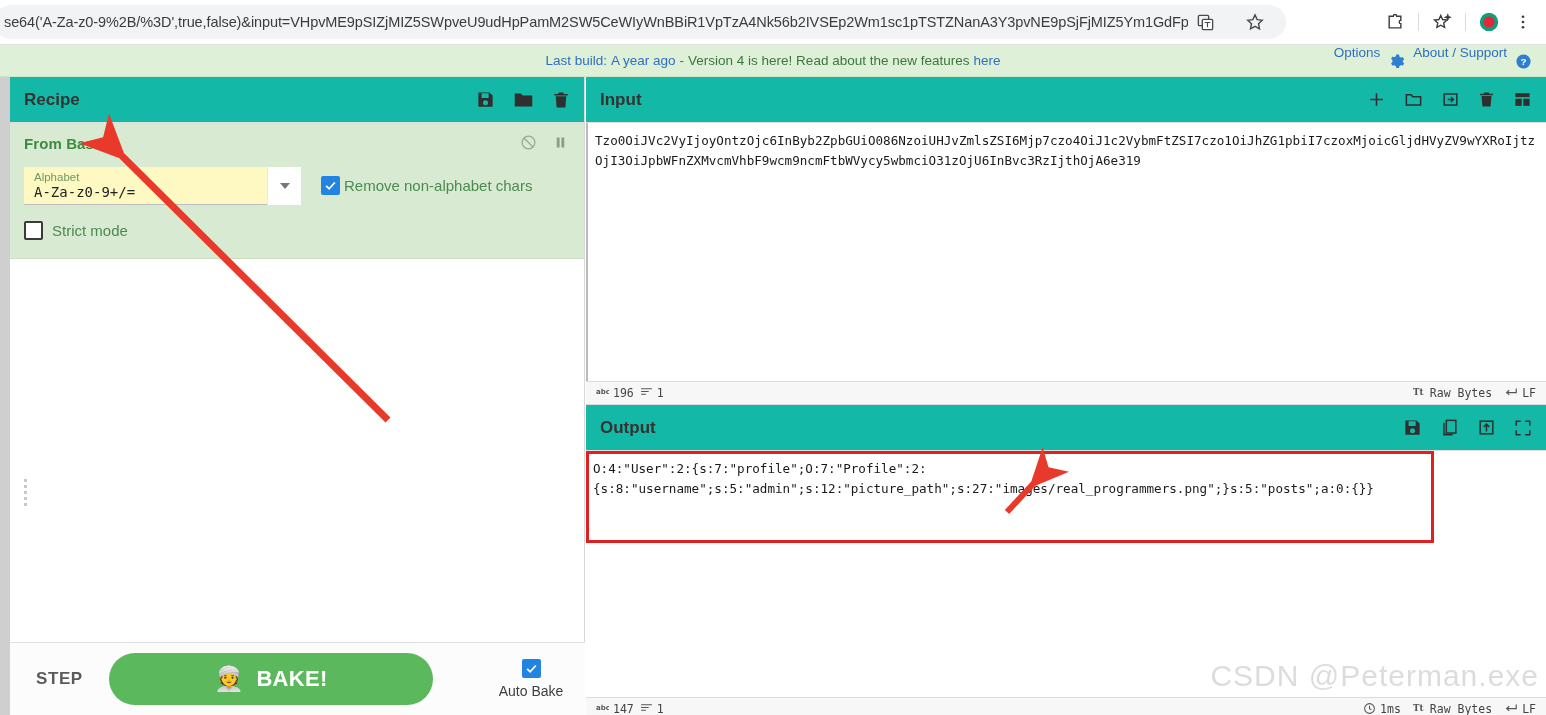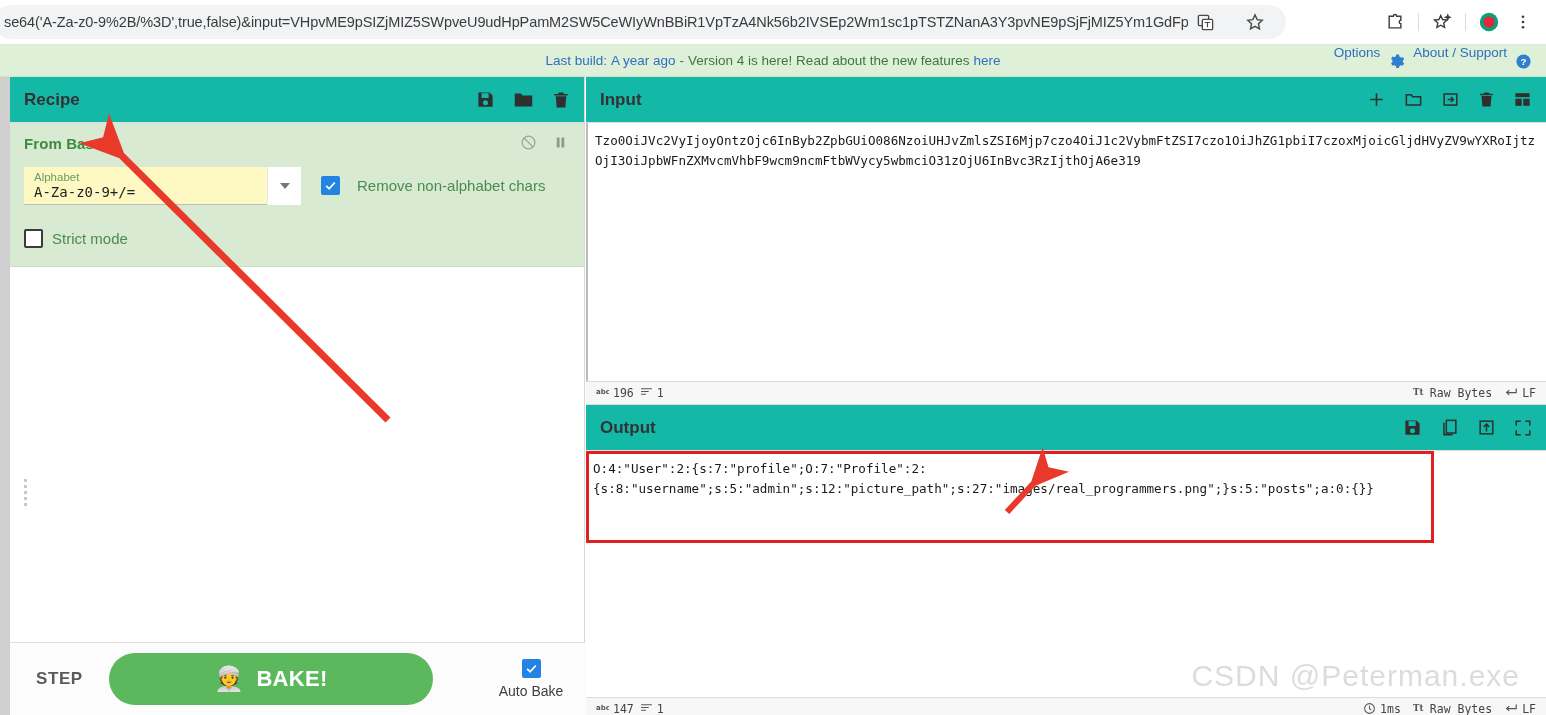--- a/index.html
+++ b/index.html
@@ -177,34 +177,34 @@
     border-left: 1px solid #e7e7e7;
     display: flex; align-items: center; justify-content: center;
   }
   .caret-down {
     width: 0; height: 0;
     border-left: 5px solid transparent;
     border-right: 5px solid transparent;
     border-top: 6px solid #777;
   }
   .cbrow {
-    display: flex; align-items: center; gap: 17px;
+    display: flex; align-items: center; gap: 4px;
     padding-top: 9px;
   }
   .cb {
     width: 19px; height: 19px;
     border-radius: 2px;
     display: inline-flex; align-items: center; justify-content: center;
     flex: 0 0 auto;
   }
   .cb.checked { background: #2383e2; }
   .cb.unchecked { background: #fff; border: 2px solid #3a3a3a; }
   .cb-label { font-size: 15px; color: #4a8b4f; }
   .strict-row {
-    margin-top: 24px;
+    margin-top: 16px;
     display: flex; align-items: center; gap: 9px;
   }
 
   
   .bake-bar {
     position: absolute; left: 10px; bottom: 0;
     width: 575px; height: 73px;
     background: #fcfcfc;
     border-top: 1px solid #e0e0e0;
     display: flex; align-items: center;
@@ -289,21 +289,21 @@
     left: 0px; top: 0px;
     width: 848px; height: 92px;
     border: 3px solid #e02020;
     pointer-events: none;
   }
 
   
   .arrow-svg { position: absolute; left: 0; top: 0; pointer-events: none; }
   .watermark {
     position: absolute;
-    right: 26px; bottom: 22px;
+    right: 7px; bottom: 22px;
     font-size: 30px;
     color: rgba(150,150,150,0.33);
     font-family: "Liberation Sans", sans-serif;
     letter-spacing: 1px;
     pointer-events: none;
     white-space: nowrap;
   }
   .scroll-dots {
     position: absolute; left: 14px; top: 356px;
     display: flex; flex-direction: column; gap: 3px;

